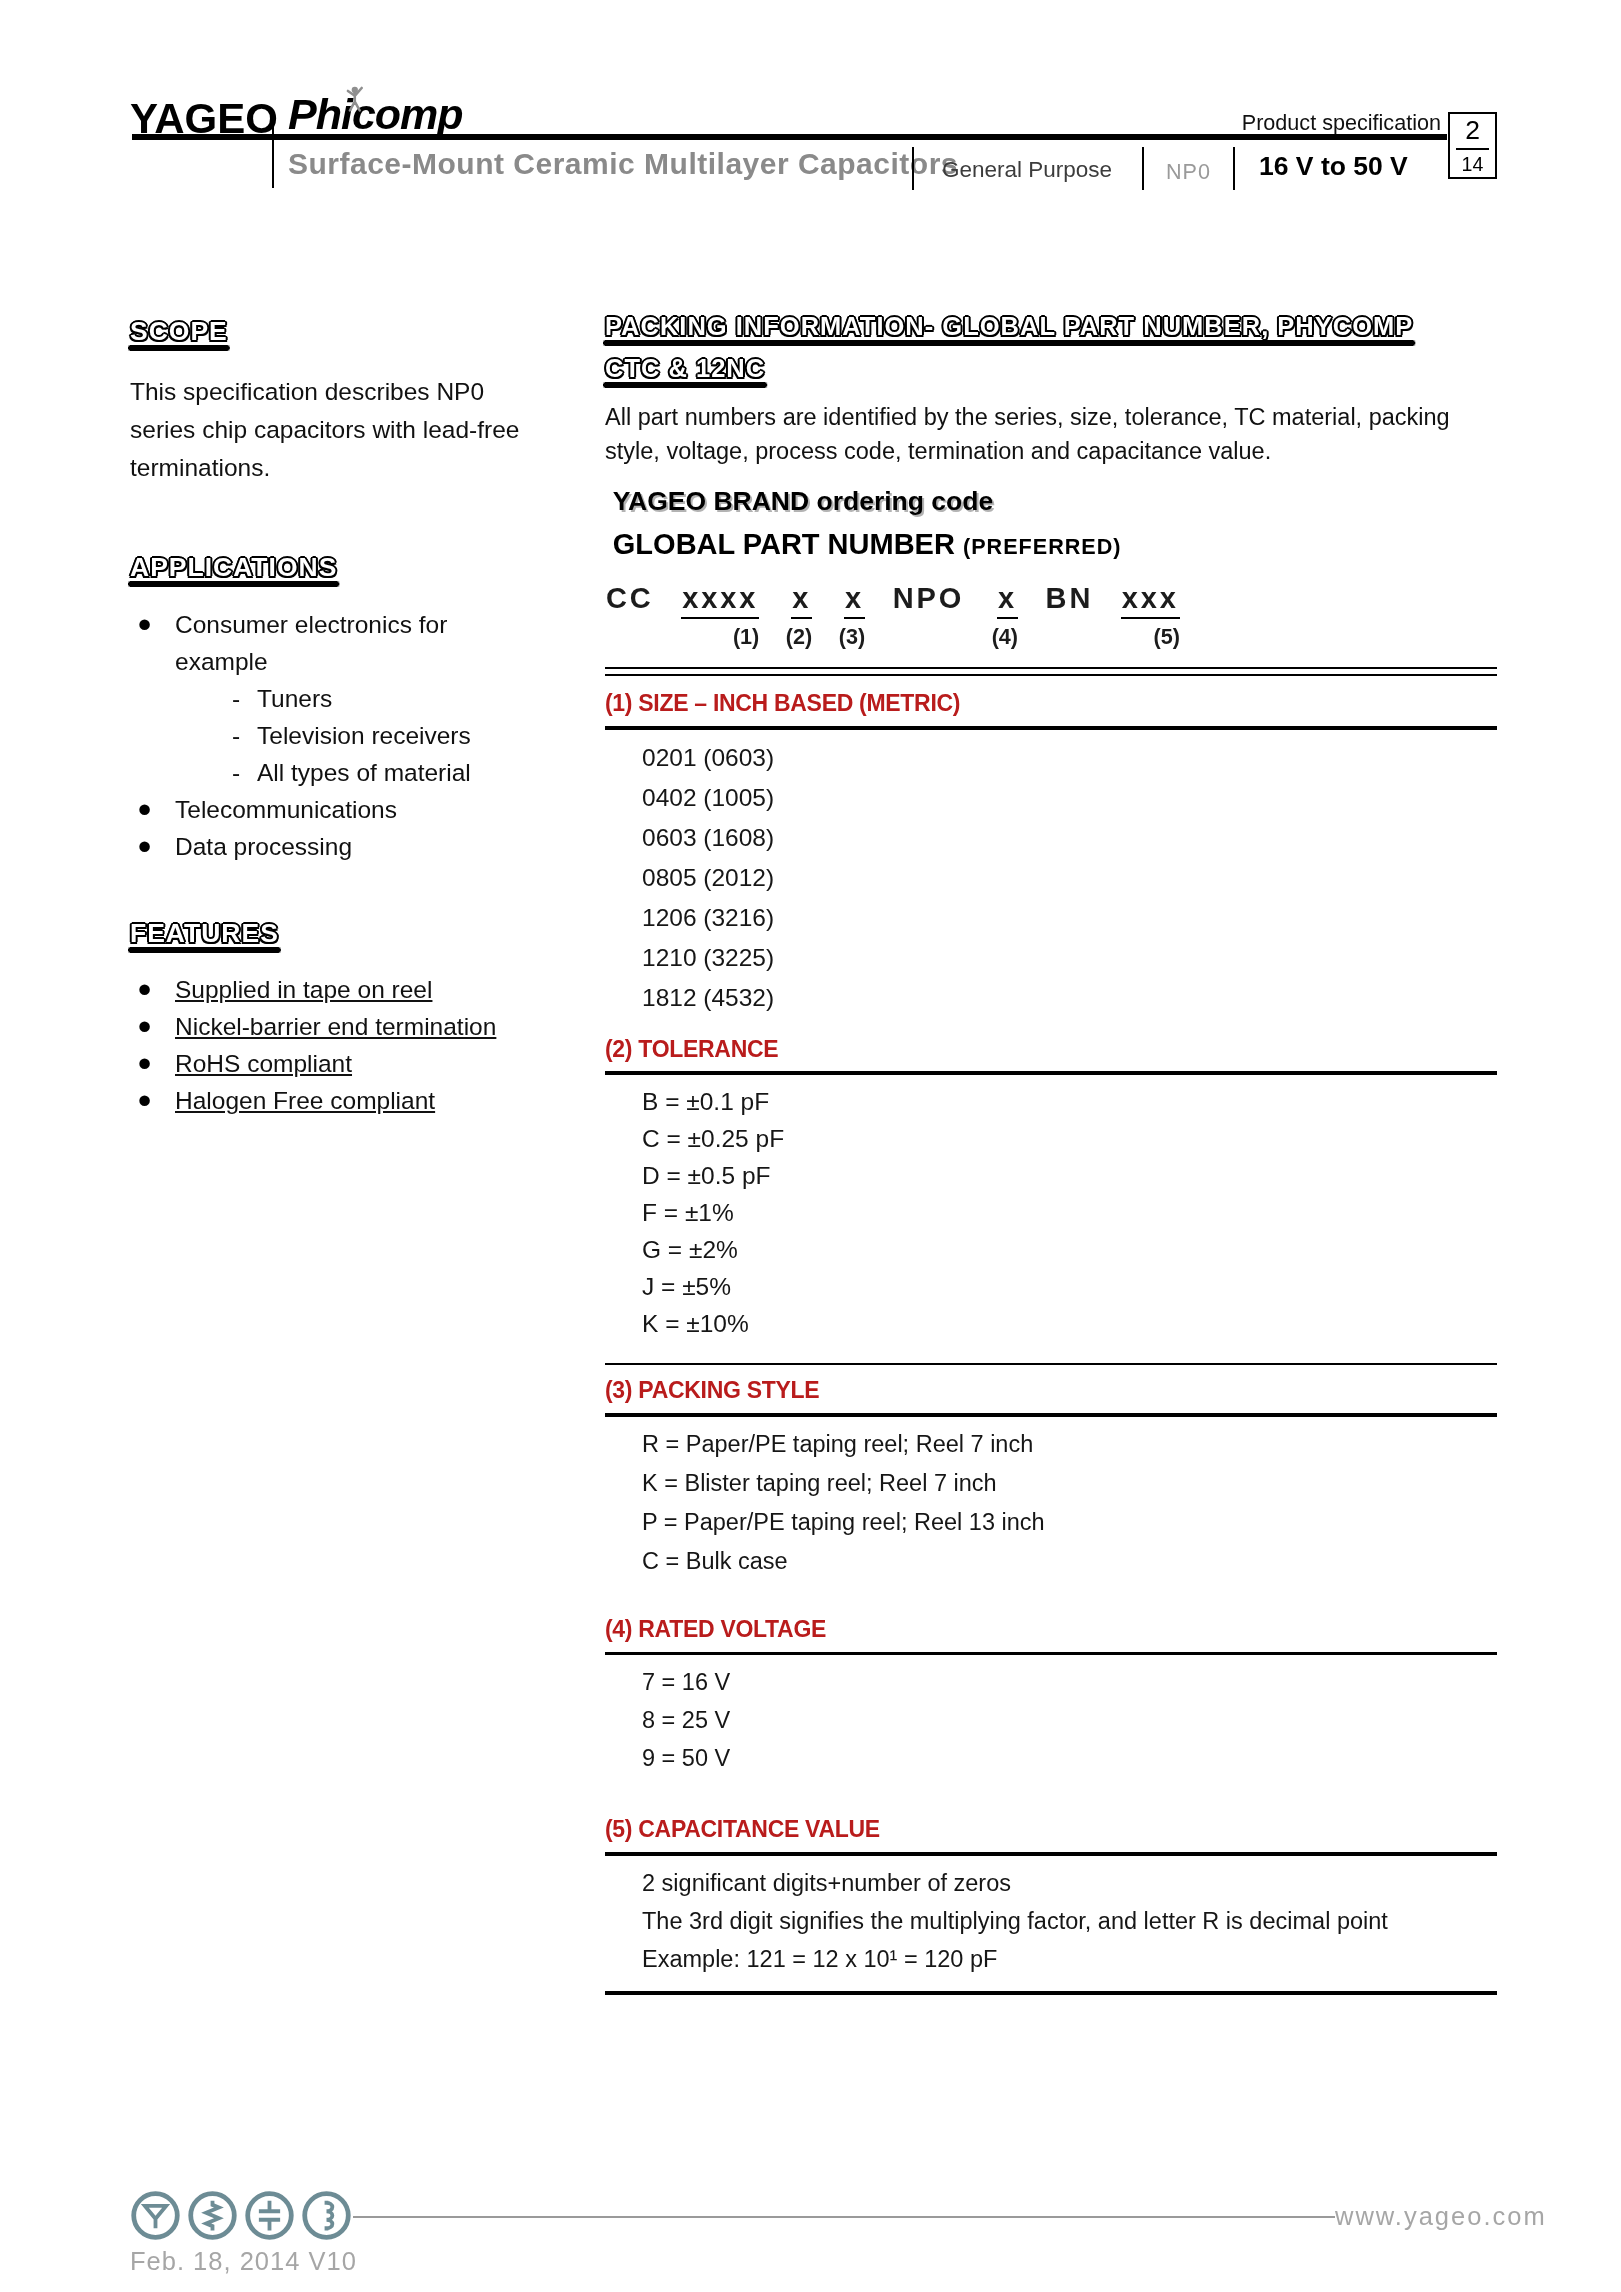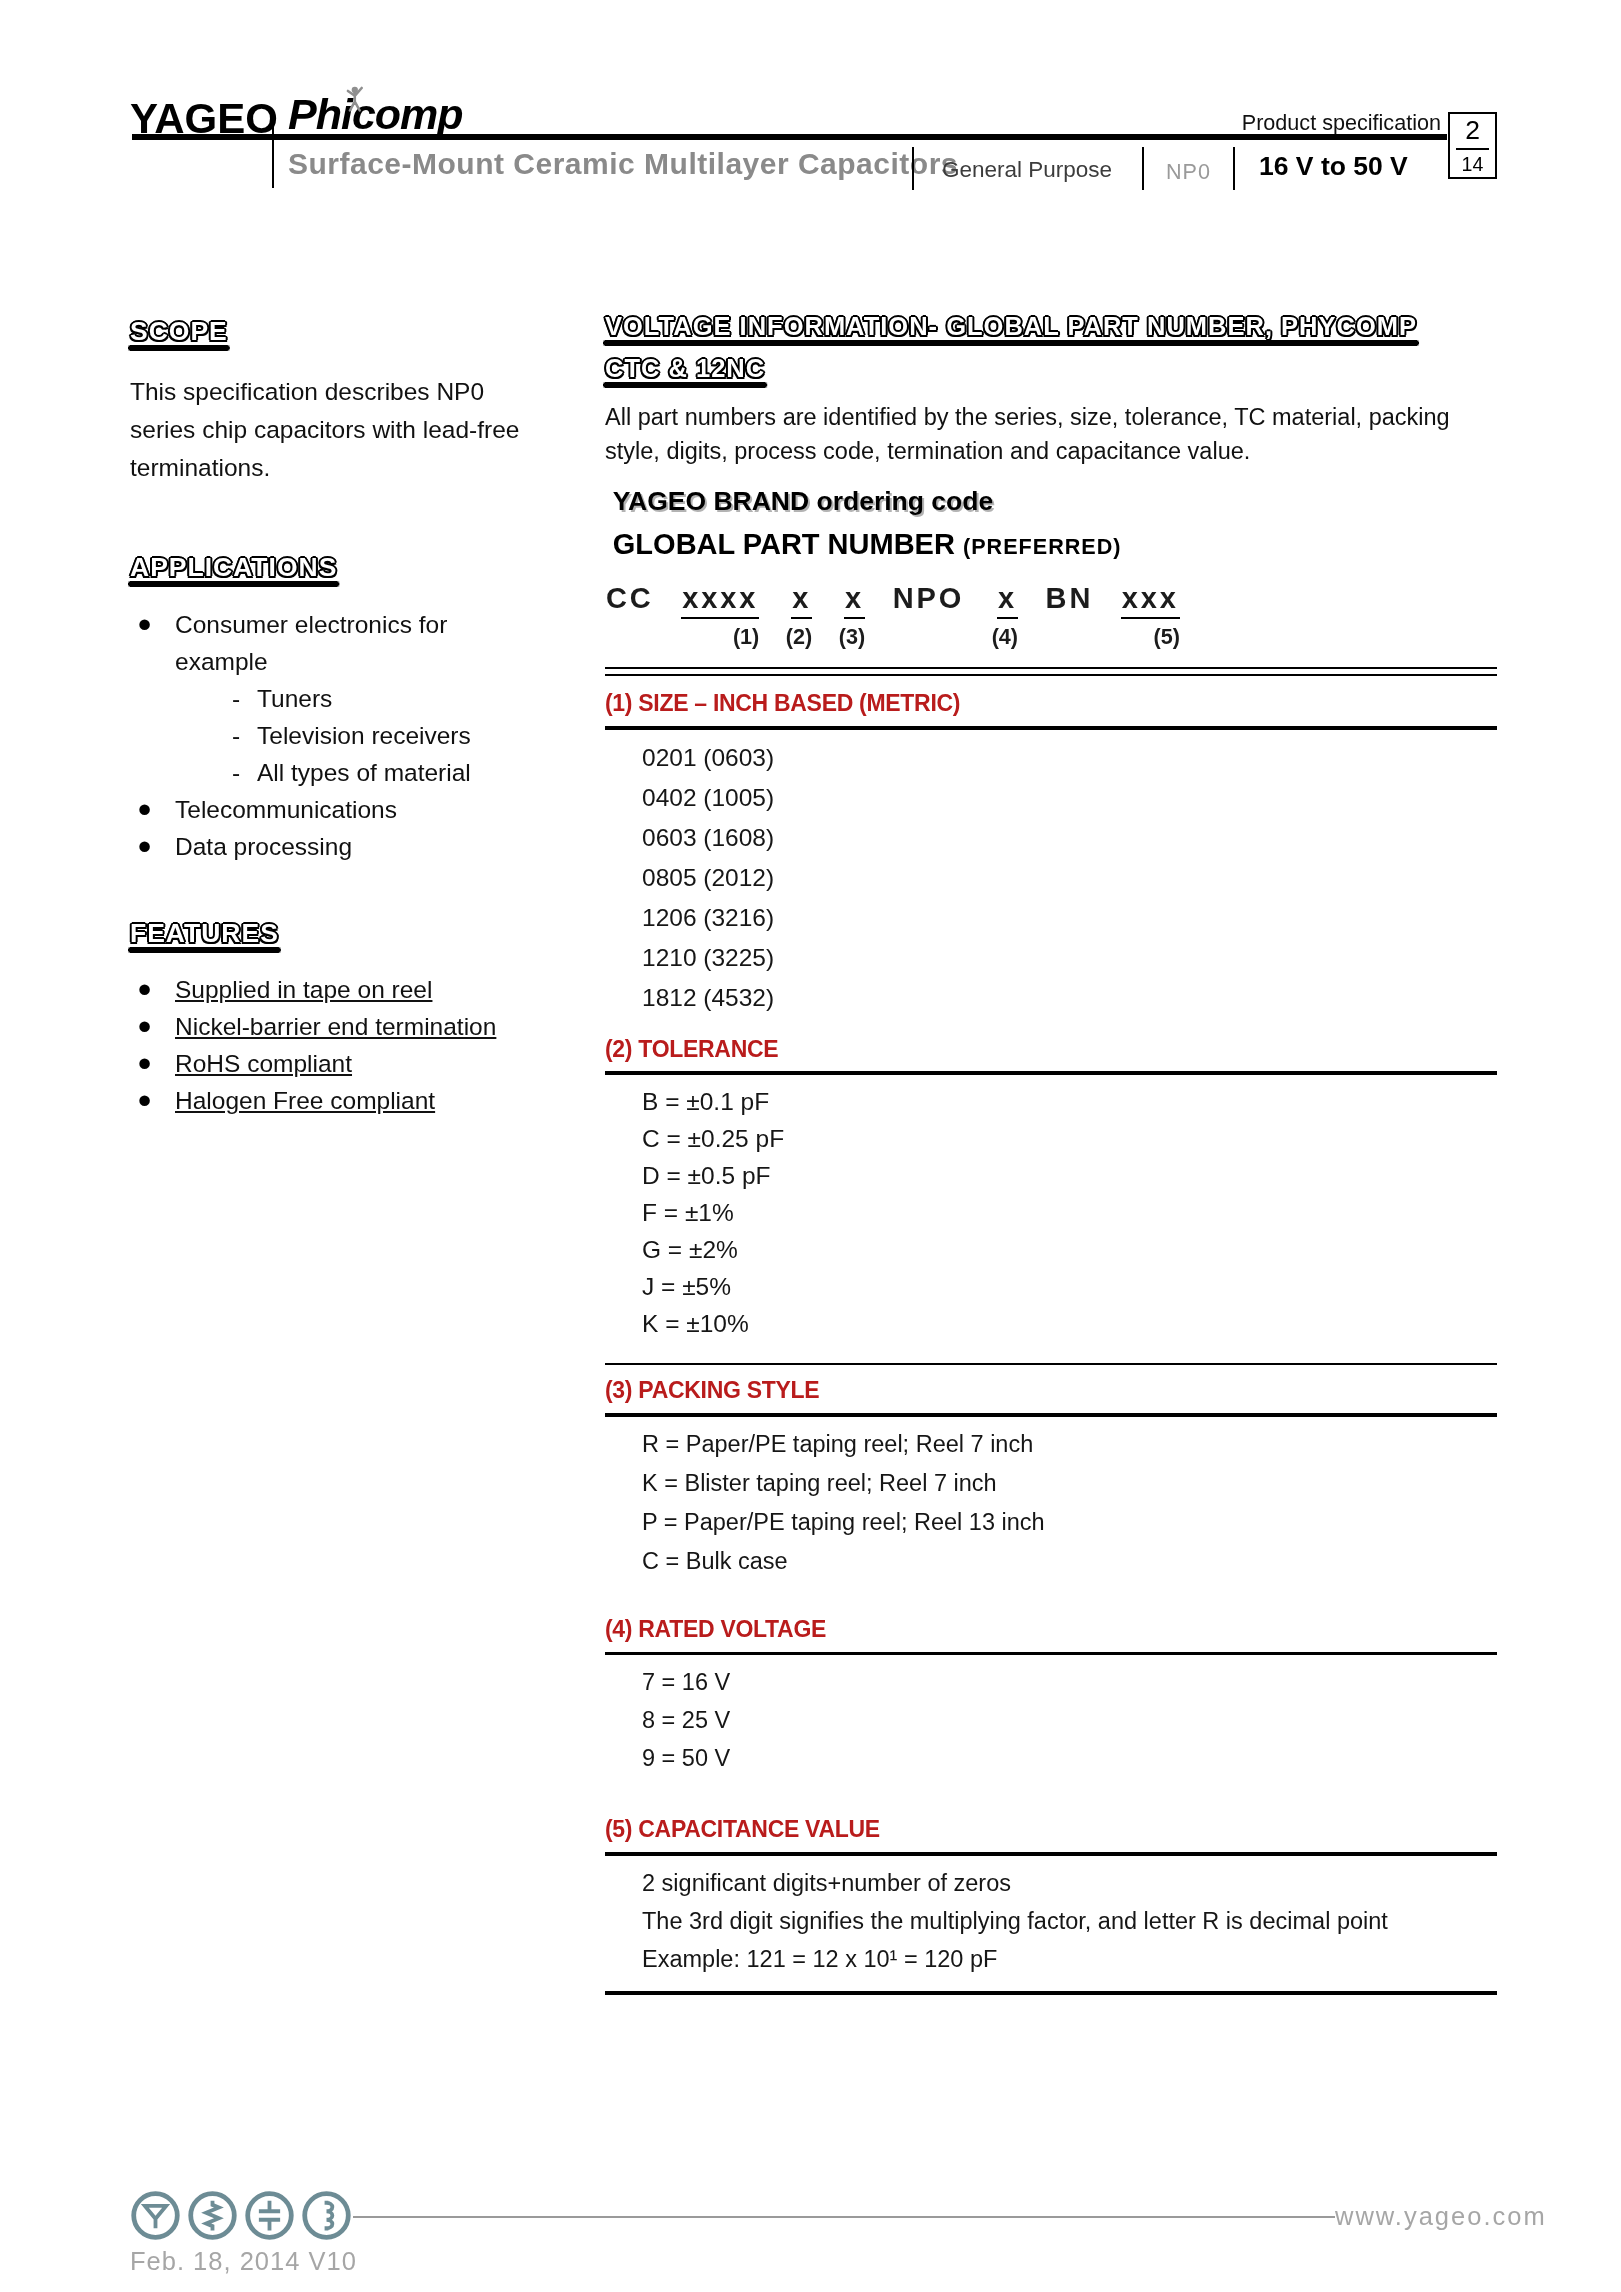--- a/index.html
+++ b/index.html
@@ -155,24 +155,24 @@
     <div class="h-features"><span class="outline">FEATURES</span></div>
     <ul class="blist feat-list">
       <li>Supplied in tape on reel</li>
       <li>Nickel-barrier end termination</li>
       <li>RoHS compliant</li>
       <li>Halogen Free compliant</li>
     </ul>
   </div>
 
   <div class="right-col">
-    <div><span class="outline sm">VOLTAGE INFORMATION- GLOBAL PART NUMBER, PHYCOMP</span></div>
+    <div><span class="outline sm">PACKING INFORMATION- GLOBAL PART NUMBER, PHYCOMP</span></div>
     <div class="ord-h2"><span class="outline sm">CTC &amp; 12NC</span></div>
 
-    <p class="ord-intro">All part numbers are identified by the series, size, tolerance, TC material, packing style, digits, process code, termination and capacitance value.</p>
+    <p class="ord-intro">All part numbers are identified by the series, size, tolerance, TC material, packing style, voltage, process code, termination and capacitance value.</p>
 
     <div class="brand-line">YAGEO BRAND ordering code</div>
     <div class="gpn-line">
       <span>GLOBAL PART NUMBER</span>
       <span class="qual">(PREFERRED)</span>
     </div>
 
     <div class="code-row">
       <div class="code-seg">
         <span class="t">CC</span>

